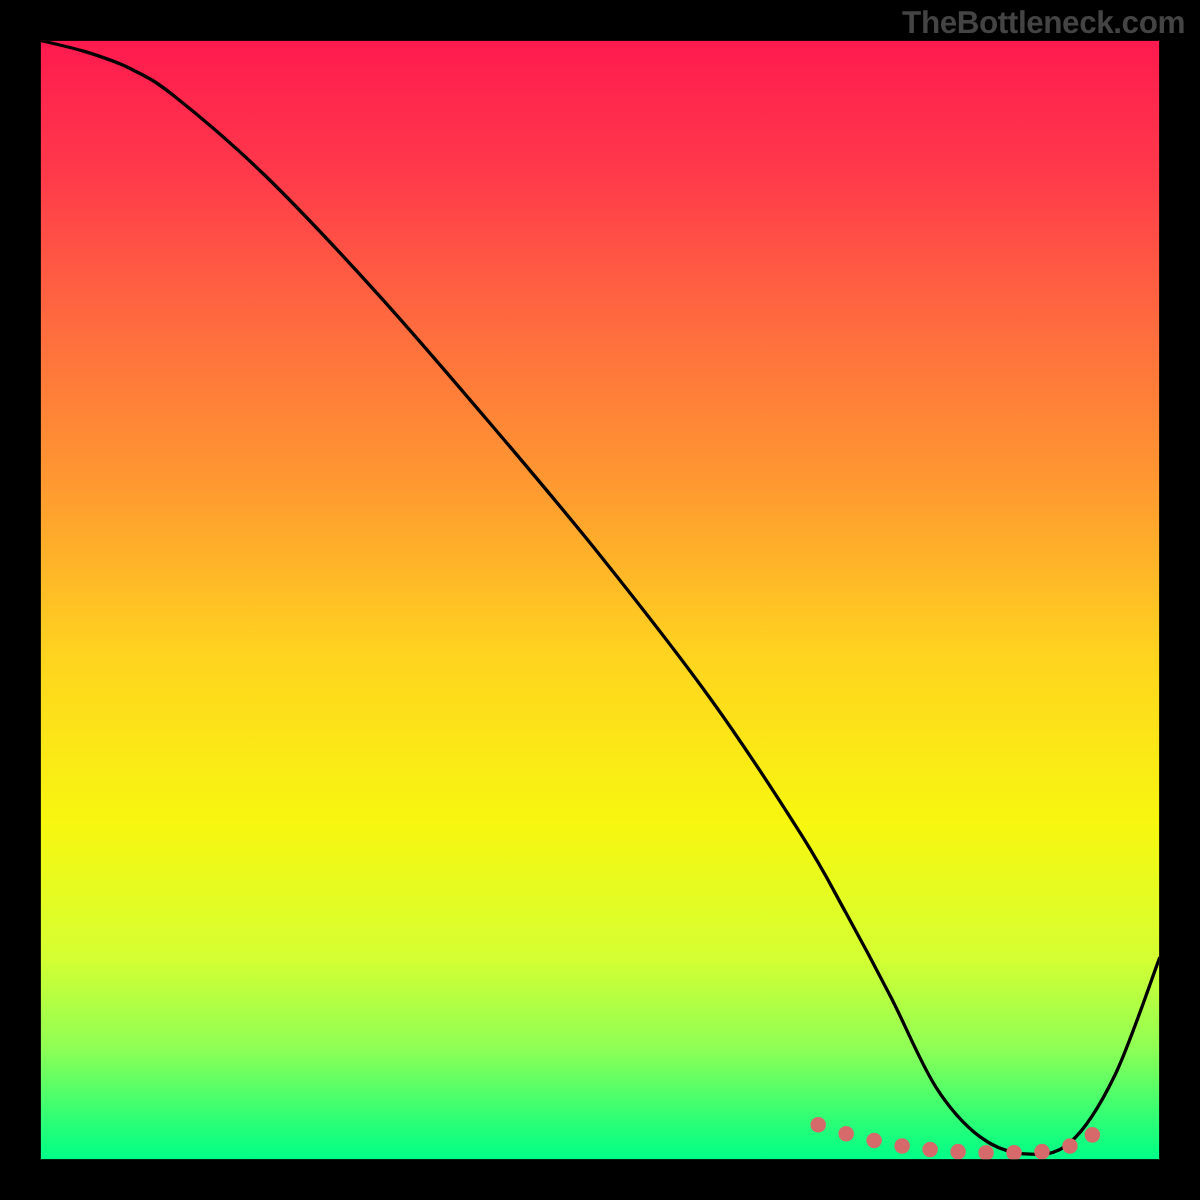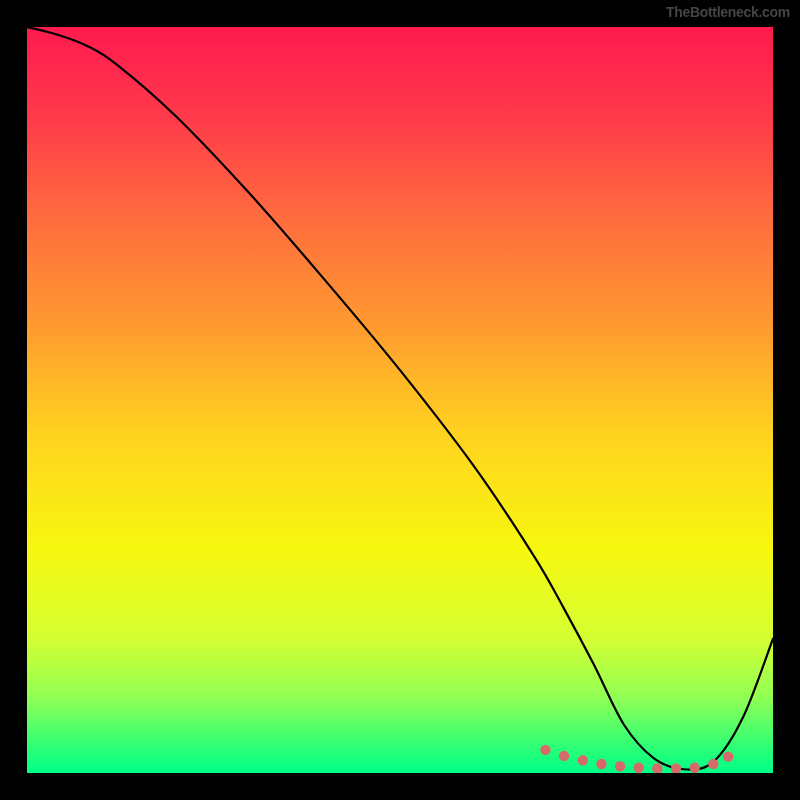--- a/index.html
+++ b/index.html
@@ -15,21 +15,21 @@
     position: relative;
     width: 800px;
     height: 800px;
     background: #000;
   }
   .watermark {
     position: absolute;
     top: 4px;
     right: 10px;
     color: #444;
-    font-size: 14px;
+    font-size: 21px;
     font-weight: 600;
     z-index: 20;
     letter-spacing: -0.3px;
   }
   .plot {
     position: absolute;
     left: 27px;
     top: 27px;
     width: 746px;
     height: 746px;

